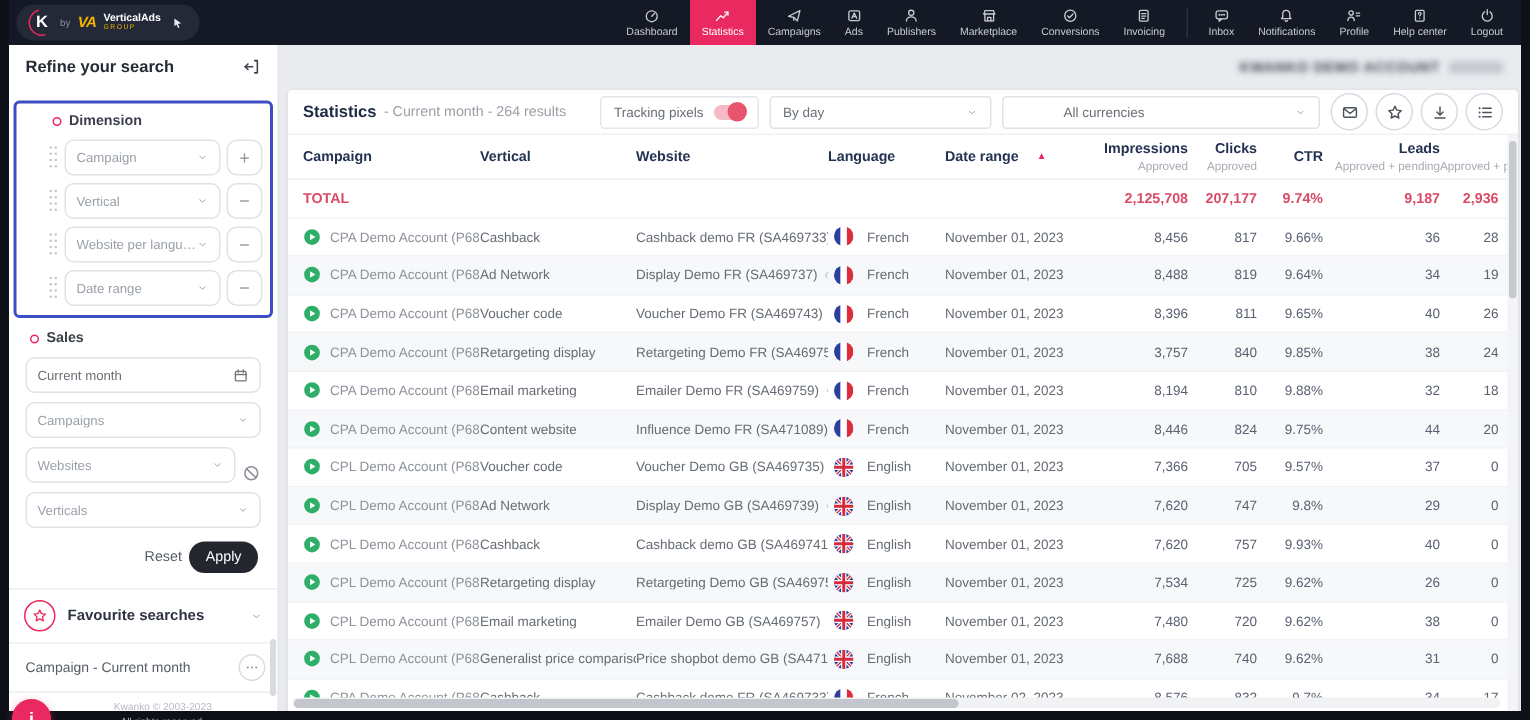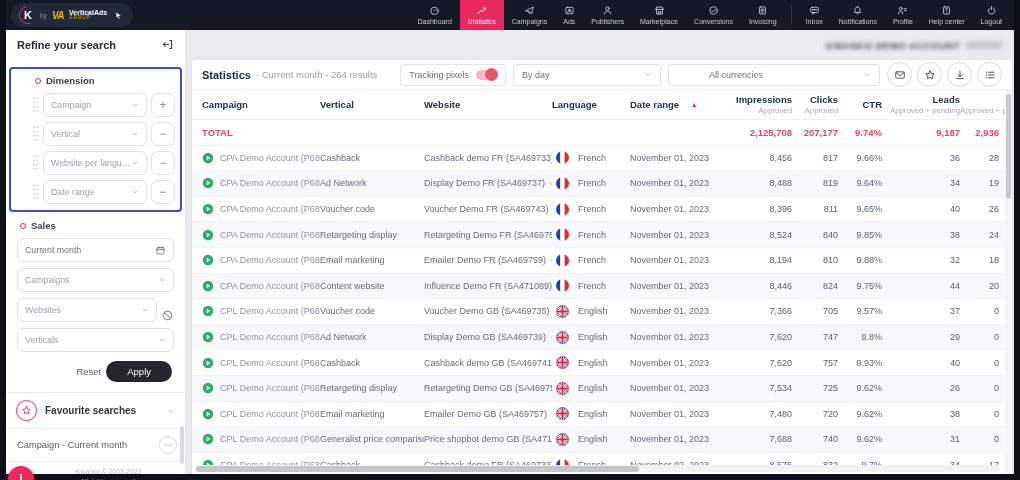--- a/index.html
+++ b/index.html
@@ -50,21 +50,21 @@
   .sq-btn { width:24px; height:24px; flex:0 0 24px; border:1px solid #dfe2e7; border-radius:7px; background:#fff; color:#8b9099; display:flex; align-items:center; justify-content:center; font-size:12px; cursor:pointer; }
   .filter-sec { padding:8px 11px 0 11px; }
   .fl-row { display:flex; align-items:flex-end; margin-bottom:6px; }
   .fl-input { flex:1; height:24px; border:1px solid #dfe2e7; border-radius:6px; display:flex; align-items:center; justify-content:space-between; padding:0 7px; font-size:8.8px; color:#6a7078; cursor:pointer; background:#fff; }
   .cal, .ban { color:#70757e; }
   .cal svg { width:11px; height:11px; }
   .ban { margin-left:4px; color:#8b9099; }
   .ban svg { width:13px; height:13px; }
   .fl-actions { display:flex; justify-content:flex-end; align-items:center; gap:5px; margin:9px 2px 0 0; }
   .reset { font-size:9.5px; color:#565c66; cursor:pointer; }
-  .apply { background:#23262f; color:#fff; font-size:9.5px; border:none; border-radius:12px; padding:5px 21px; cursor:pointer; font-family:inherit; }
+  .apply { background:#23262f; color:#fff; font-size:9.5px; border:none; border-radius:12px; padding:5px 11px; cursor:pointer; font-family:inherit; }
   .fav-sec { margin-top:10px; border-top:1px solid #eceef1; }
   .fav-head { display:flex; align-items:center; gap:8px; padding:7px 10px; cursor:pointer; }
   .star-circle { width:21px; height:21px; border:1.5px solid #e9295f; border-radius:50%; color:#e9295f; display:flex; align-items:center; justify-content:center; }
   .star-circle svg { width:11px; height:11px; }
   .fav-label { font-size:10px; font-weight:bold; color:#2f3540; flex:1; }
   .fav-chev { color:#8b9099; }
   .fav-list { border-top:1px solid #eceef1; }
   .fav-item { display:flex; justify-content:space-between; align-items:center; padding:7px 8px 7px 11px; font-size:9.3px; color:#565c66; border-bottom:1px solid #eceef1; cursor:pointer; }
   .dots-btn { width:18px; height:18px; border:1px solid #d9dce1; border-radius:50%; color:#8b9099; display:flex; align-items:center; justify-content:center; background:#fff; cursor:pointer; }
   .dots-btn svg { width:10px; height:10px; }
@@ -758,21 +758,21 @@
                       <g clip-path="url(#gbclip)">
                         <rect width="5.4" height="16" fill="#2b3f9e"></rect>
                         <rect x="5.4" width="5.2" height="16" fill="#fff"></rect>
                         <rect x="10.6" width="5.4" height="16" fill="#dd2c3c"></rect>
                       </g>
                     </svg>
                   </span>
                 </div>
        <div>French</div>
        <div>November 01, 2023</div>
-       <div class="num">8,524</div>
+       <div class="num">3,757</div>
        <div class="num">840</div>
        <div class="num">9.85%</div>
        <div class="num">38</div>
        <div class="num">24</div>
      </div>
               <div class="trow grid-row">
        <div class="cell-campaign">
          <span class="play-icon">
                     <svg viewBox="0 0 16 16">
                       <circle cx="8" cy="8" r="7" fill="#2fae68"></circle>

